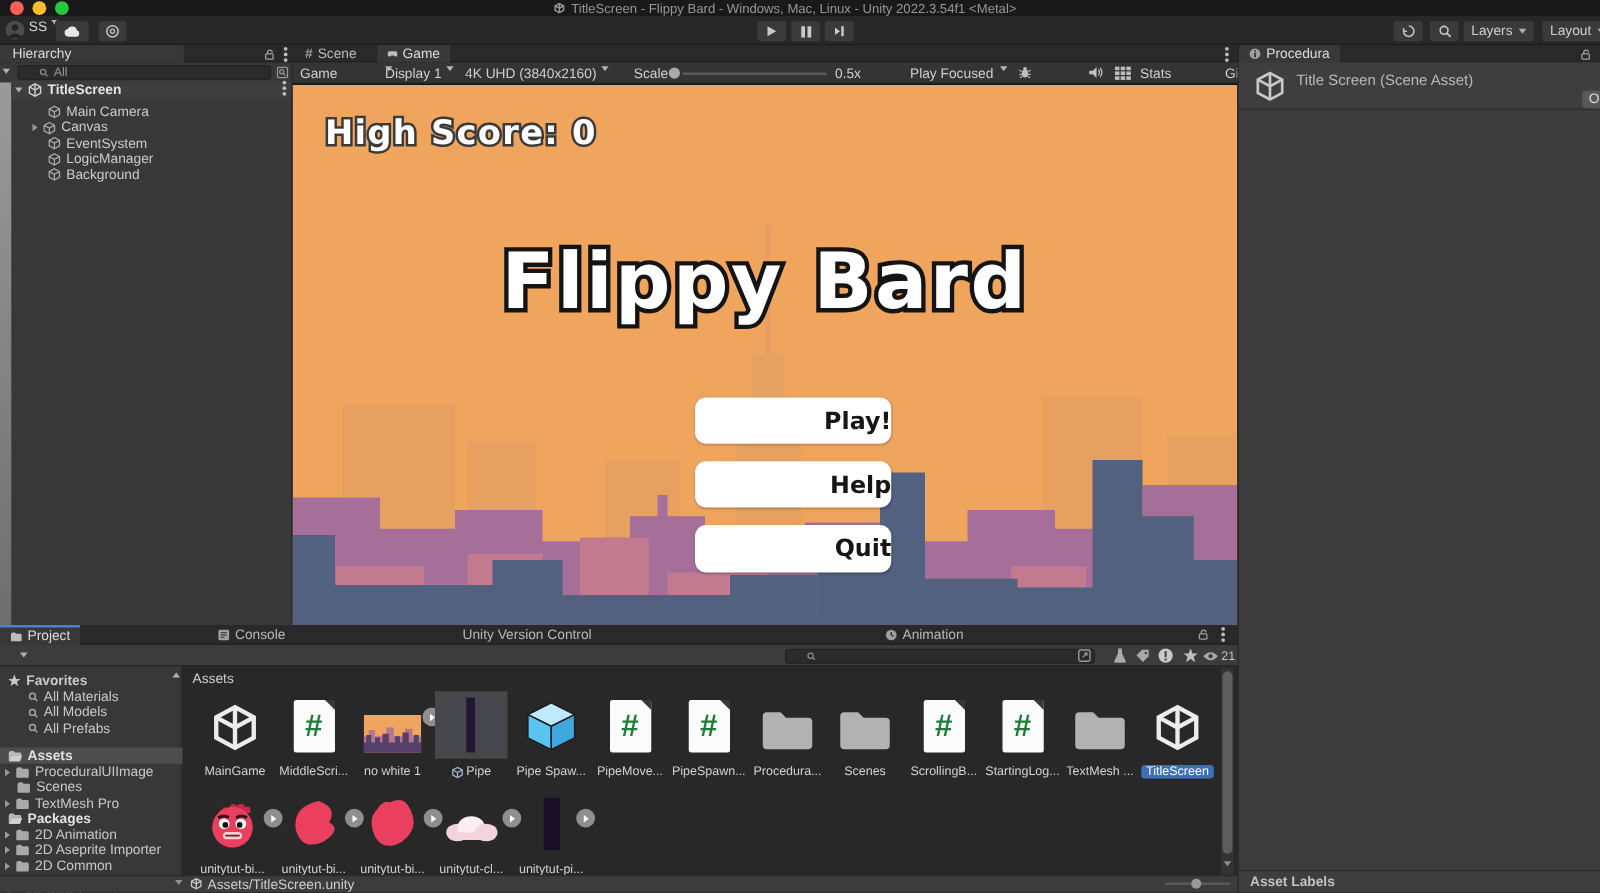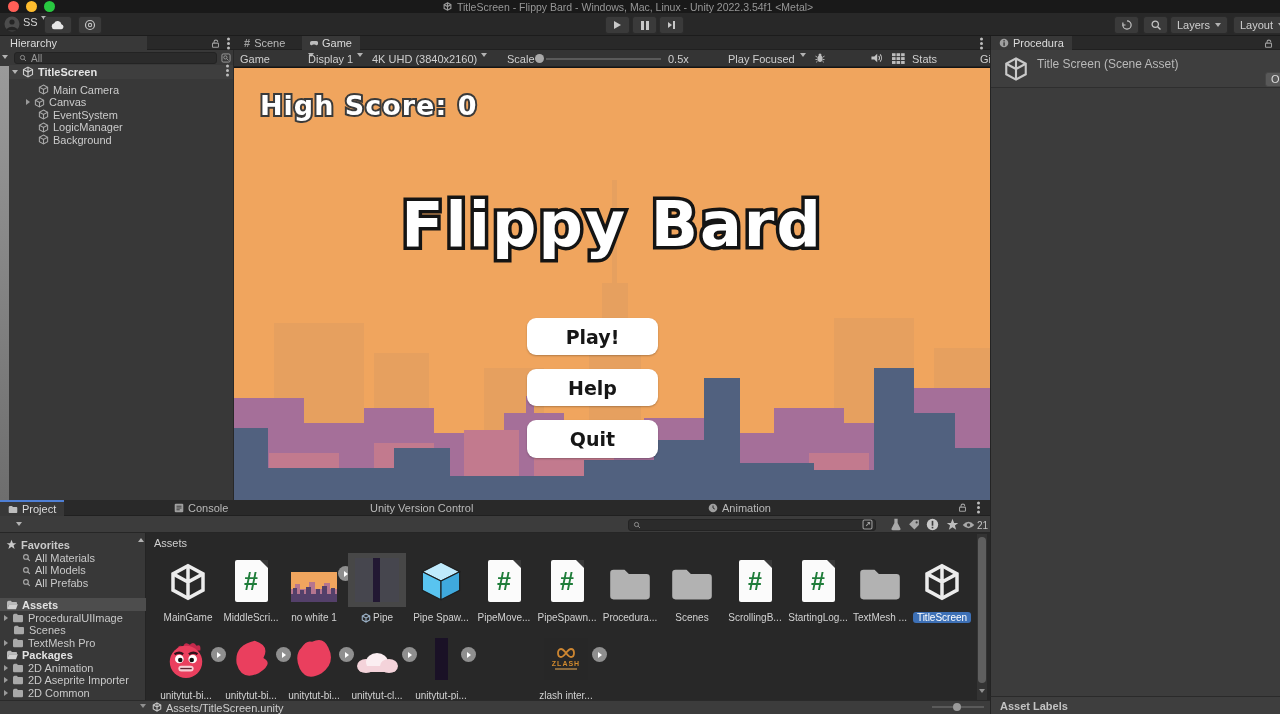--- a/index.html
+++ b/index.html
@@ -14,41 +14,41 @@
   .mactitle{top:1px;color:#979797;font-size:10.5px;white-space:nowrap;}
   .unitybar{left:0;top:13px;width:1280px;height:23px;background:#282828;border-bottom:1px solid #1c1c1c;}
   .tbtn{background:#3a3a3a;border:1px solid #2a2a2a;border-radius:3px;height:18px;display:flex;align-items:center;justify-content:center;color:#cfcfcf;}
   
   .tabbar{height:14px;background:#292929;border-bottom:1px solid #202020;}
   .tab{height:14px;display:flex;align-items:center;gap:4px;padding:0 8px;color:#b9b9b9;font-size:11px;white-space:nowrap;}
   .tab.active{background:#383838;color:#dcdcdc;}
   
   .panel{background:#383838;}
   .toolrow{background:#343434;border-bottom:1px solid #232323;}
-  .searchfield{background:#2b2b2b;border:1px solid #232323;border-radius:3px;display:flex;align-items:center;gap:4px;padding:0 4px;color:#9a9a9a;}
+  .searchfield{background:#2b2b2b;border:1px solid #232323;border-radius:3px;display:flex;align-items:center;gap:4px;padding:0 16px;color:#9a9a9a;}
   
   .car{width:0;height:0;border-left:3.5px solid transparent;border-right:3.5px solid transparent;border-top:4.5px solid #b2b2b2;display:inline-block;}
   .car.sm{border-left-width:3px;border-right-width:3px;border-top-width:4px;}
   .trir{width:0;height:0;border-top:3.5px solid transparent;border-bottom:3.5px solid transparent;border-left:4.5px solid #9a9a9a;display:inline-block;}
   .kebab{width:3px;height:3px;border-radius:50%;background:#bdbdbd;box-shadow:0 -4.5px 0 #bdbdbd,0 4.5px 0 #bdbdbd;display:inline-block;}
   
   .hrow{position:absolute;height:12.5px;display:flex;align-items:center;gap:4px;color:#cbcbcb;font-size:11px;white-space:nowrap;}
   
   .srow{position:absolute;left:0;width:146px;height:13px;display:flex;align-items:center;gap:4px;color:#c9c9c9;font-size:11px;white-space:nowrap;text-align:center;}
   
   .cell{position:absolute;width:62px;text-align:center;}
   .thumb{height:46px;display:flex;align-items:flex-end;justify-content:center;}
   .albl{margin-top:10px;font-size:10px;color:#d2d2d2;white-space:nowrap;overflow:hidden;}
   .scripticon{width:33px;height:42px;background:#fbfbfb;border-radius:2px;position:relative;display:flex;align-items:center;justify-content:center;font-weight:bold;font-size:25px;color:#1f7d3a;margin:0 auto;}
   .scripticon::after{content:'';position:absolute;top:0;right:0;border-top:8px solid #383838;border-left:8px solid transparent;}
   .badge{position:absolute;width:15px;height:15px;border-radius:50%;background:#8f8f8f;display:flex;align-items:center;justify-content:center;}
   .badge .trir{border-left-color:#fff;border-top-width:3px;border-bottom-width:3px;border-left-width:4px;margin-left:1px;}
   
-  .gbtn{position:absolute;left:527px;width:131px;height:37px;background:#ffffff;border-radius:9px;
-    display:flex;align-items:center;justify-content:center;font-family:"DejaVu Sans",sans-serif;
+  .gbtn{position:absolute;left:556px;width:157px;height:37px;background:#ffffff;border-radius:9px;
+    display:flex;align-items:center;justify-content:flex-end;font-family:"DejaVu Sans",sans-serif;
     font-weight:bold;font-size:19px;color:#161616;box-shadow:0 1px 2px rgba(0,0,0,.25);}
   .selpill{background:#3d70b6;color:#fff;border-radius:3px;padding:0 4px;display:inline-block;}
 </style>
 </head>
 <body>
 
 <div id="root">
 
   <div class="abs macbar">
     <div class="abs tl" style="left:8px;background:#ff5f57"></div>
@@ -723,35 +723,20 @@
   </div>
   <div class="cell" style="left:410px;top:634px">
     <div class="thumb" style="position:relative">
       <div style="width:13px;height:42px;background:#1a1126;margin:0 auto"></div>
       <div class="badge" style="right:-4px;top:13px">
           <span class="trir"></span>
         </div>
     </div>
     <div class="albl">unitytut-pi...</div>
   </div>
-  <div class="cell" style="left:535px;top:634px">
-    <div class="thumb" style="position:relative">
-      <div style="width:44px;height:42px;background:#272727;border-radius:2px;display:flex;flex-direction:column;align-items:center;justify-content:center">
-        <svg width="20" height="10" viewBox="0 0 20 10">
-            <path d="M5 1 C1 1 1 9 5 9 C9 9 11 1 15 1 C19 1 19 9 15 9 C11 9 9 1 5 1" stroke="#cd8631" stroke-width="1.8" fill="none"></path>
-          </svg>
-        <div style="font-size:7px;font-weight:bold;color:#d18a2e;letter-spacing:1px;margin-top:2px">ZLASH</div>
-        <div style="width:22px;height:2px;background:#8a6a3e;margin-top:1px"></div>
-      </div>
-      <div class="badge" style="right:-10px;top:13px">
-          <span class="trir"></span>
-        </div>
-    </div>
-    <div class="albl">zlash inter...</div>
-  </div>
 
   <div class="abs" style="left:977px;top:534px;width:10px;height:166px;background:#333333"></div>
   <div class="abs" style="left:978px;top:537px;width:8px;height:146px;background:#5f5f5f;border-radius:4px"></div>
   <span class="abs car sm" style="left:979px;top:689px;border-top-color:#909090"></span>
 
   <div class="abs" style="left:0;top:700px;width:990px;height:14px;background:#3c3c3c;border-top:1px solid #2a2a2a"></div>
   <span class="abs car sm" style="left:140px;top:704px;border-top-color:#909090"></span>
   <svg class="abs" style="left:152px;top:702px" width="10" height="10" viewBox="0 0 32 32">
       <g fill="none" stroke="#c9c9c9" stroke-width="3.4">
         <path d="M16 3 L28 9.5 V22.5 L16 29 L4 22.5 V9.5 Z"></path>

